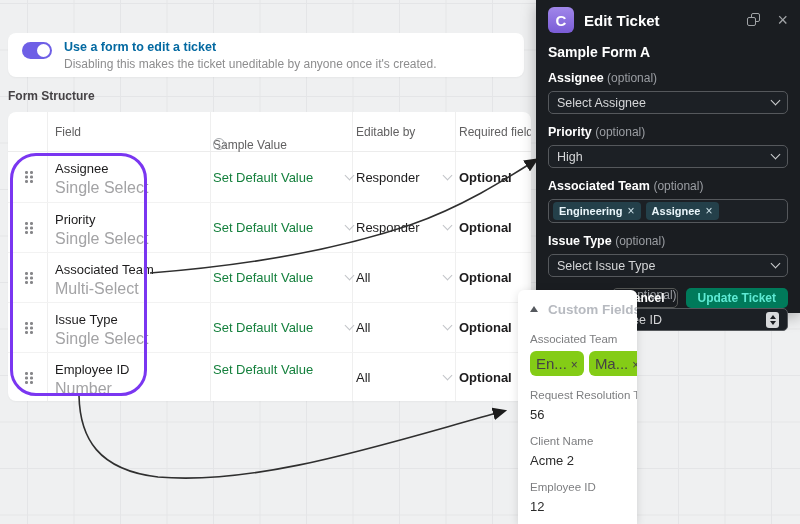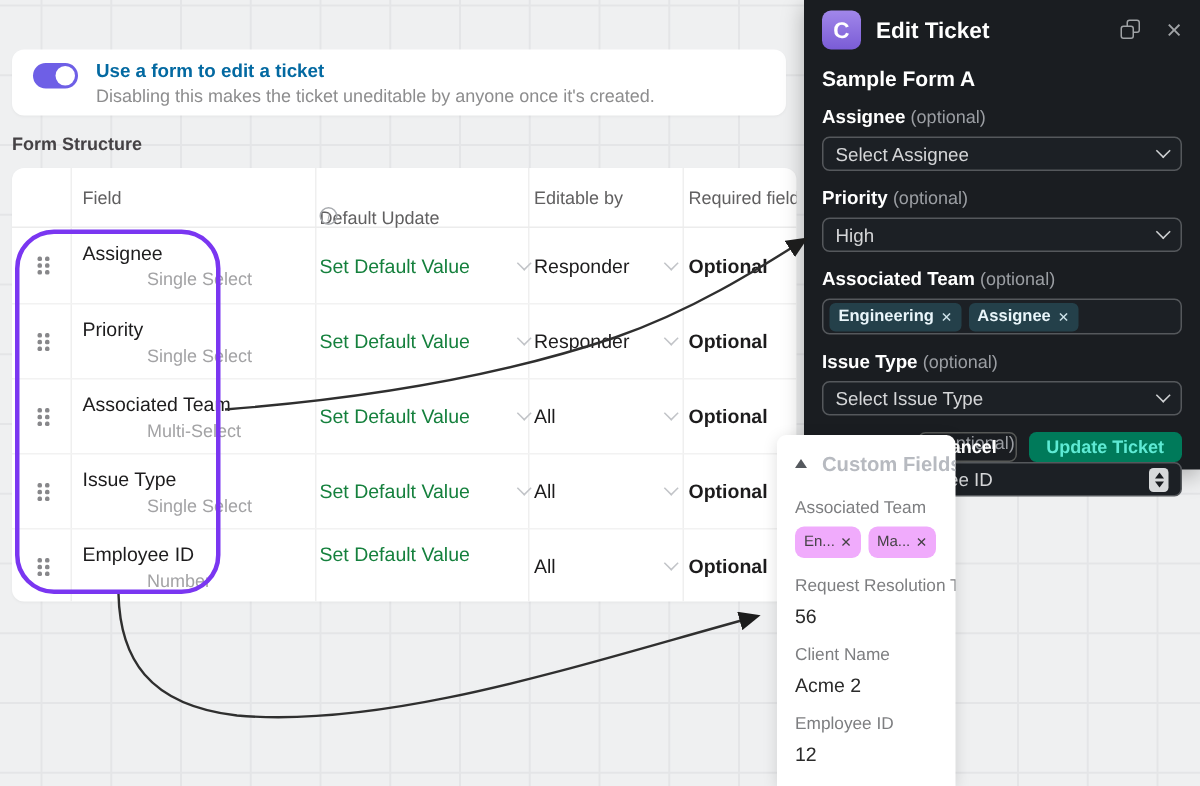--- a/index.html
+++ b/index.html
@@ -68,21 +68,21 @@
   .drag-handle {
     position:absolute; left:17px; top:19px; width:10px; height:14px; cursor:grab;
   }
   .drag-handle i {
     display:block; width:2.5px; height:2.5px; border-radius:50%; background:#87878a;
     box-shadow:5px 0 0 #87878a, 0 4.5px 0 #87878a, 5px 4.5px 0 #87878a,
                0 9px 0 #87878a, 5px 9px 0 #87878a;
   }
   .cell-field { position:absolute; left:47px; top:9px; }
   .field-name { font-size:13px; color:#1d1c1d; }
-  .field-type { font-size:12px; color:#a3a3a5; margin-top:3px;margin-left:43px; }
+  .field-type { font-size:16px; color:#a3a3a5; margin-top:3px; }
   .cell-default {
     position:absolute; left:205px; top:0; width:140px; height:100%;
     display:flex; align-items:center; justify-content:space-between;
     font-size:13px; color:#15803d; cursor:pointer;
   }
   .cell-default.top-align { align-items:flex-start; padding-top:9px; }
   .cell-editable {
     position:absolute; left:348px; top:0; width:95px; height:100%;
     display:flex; align-items:center; justify-content:space-between;
     font-size:13px; color:#1d1c1d; cursor:pointer;
@@ -163,21 +163,21 @@
   .cp-header { display:flex; align-items:center; gap:10px; height:22px; }
   .collapse-tri {
     width:0; height:0; border-left:4.5px solid transparent; border-right:4.5px solid transparent;
     border-bottom:6px solid #55595e; cursor:pointer; flex:0 0 auto;
   }
   .cp-title { font-size:13.5px; font-weight:600; color:#b7bac0; white-space:nowrap; }
   .cp-label { font-size:11.5px; color:#7d7e80; margin-top:13px; white-space:nowrap; }
   .cp-value { font-size:13px; color:#2b2b2b; margin-top:6px; }
   .cp-chips { display:flex; gap:5px; margin-top:6px; }
   .chip-light {
-    background:#f0abfc; color:#454245; font-size:10px; border-radius:6px;
+    background:#84cc16; color:#454245; font-size:15px; border-radius:6px;
     padding:4px 6px; display:inline-flex; align-items:center; gap:4px; white-space:nowrap;
   }
   .chip-light .chip-x { color:#454245; }
 
   
   .arrows { position:absolute; left:0; top:0; z-index:30; pointer-events:none; }
 </style>
 </head>
 <body>
 
@@ -195,21 +195,21 @@
 
 <div class="table-card">
   <div class="col-divider" style="left:39px"></div>
   <div class="col-divider" style="left:202px"></div>
   <div class="col-divider" style="left:344px"></div>
   <div class="col-divider" style="left:447px"></div>
 
   <div class="thead">
     <span class="th-field">Field</span>
     <span class="th-default">
-      <span>Default Update</span>
+      <span>Sample Value</span>
       <span class="info-icon"></span>
     </span>
     <span class="th-editable">Editable by</span>
     <span class="th-required">Required field?</span>
   </div>
 
   <div class="trow first" style="top:40px">
     <span class="drag-handle">
         <i></i>
       </span>

